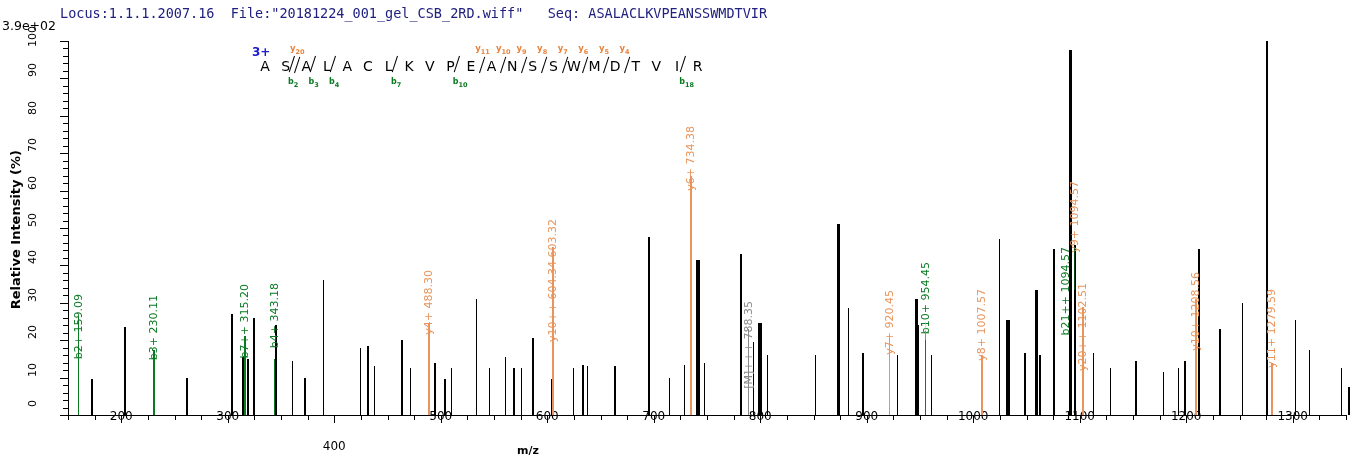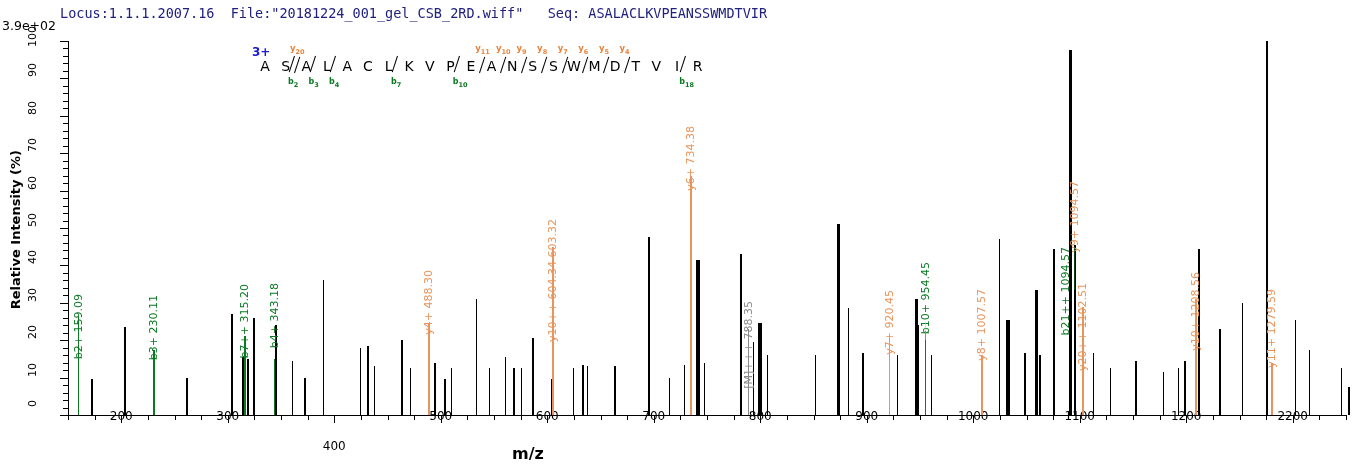--- a/index.html
+++ b/index.html
@@ -28,21 +28,21 @@
                writing-mode:vertical-rl;transform:rotate(180deg);}
   #ytitle{position:absolute;left:8px;top:150px;font-size:13px;font-weight:bold;
           writing-mode:vertical-rl;transform:rotate(180deg);white-space:nowrap;}
 
   
   .xtick{position:absolute;top:415px;width:1px;height:8px;background:#000;}
   .xtick.minor{height:5px;}
   .xlabel{position:absolute;top:409px;font-size:12px;text-align:center;width:50px;
           margin-left:-25px;}
   #xtitle{position:absolute;left:0;top:444px;width:1096px;text-align:center;
-          font-size:16px;font-weight:bold;}
+          font-size:11px;font-weight:bold;}
   #xtitle span{position:relative;left:-20px;}
 
   
   .peak{position:absolute;bottom:0;width:1.6px;background:#000;}
   .peak.b{background:#0a7a22;width:1.6px;}
   .peak.y{background:#e8945a;width:1.8px;}
   .peak.m{background:#8a8a8a;width:1.5px;}
   .peak.thick{width:3.4px;}
 
   
@@ -158,21 +158,21 @@
     <div class="xlabel" style="left: 760.25px; text-align: center;">800</div>
     <div class="xtick" style="left: 866.75px;"></div>
     <div class="xlabel" style="left: 866.75px;">900</div>
     <div class="xtick" style="left: 973.25px;"></div>
     <div class="xlabel" style="left: 973.25px;">1000</div>
     <div class="xtick" style="left: 1079.75px;"></div>
     <div class="xlabel" style="left: 1079.75px;">1100</div>
     <div class="xtick" style="left: 1186.25px;"></div>
     <div class="xlabel" style="left: 1186.25px;">1200</div>
     <div class="xtick" style="left: 1292.75px;"></div>
-    <div class="xlabel" style="left: 1292.75px;">2200</div>
+    <div class="xlabel" style="left: 1292.75px;">1300</div>
     <div class="xtick minor" style="left: 68px;"></div>
     <div class="xtick minor" style="left: 94.625px;"></div>
     <div class="xtick minor" style="left: 147.875px;"></div>
     <div class="xtick minor" style="left: 174.5px;"></div>
     <div class="xtick minor" style="left: 201.125px;"></div>
     <div class="xtick minor" style="left: 254.375px;"></div>
     <div class="xtick minor" style="left: 281px;"></div>
     <div class="xtick minor" style="left: 307.625px;"></div>
     <div class="xtick minor" style="left: 360.875px;"></div>
     <div class="xtick minor" style="left: 387.5px;"></div>

